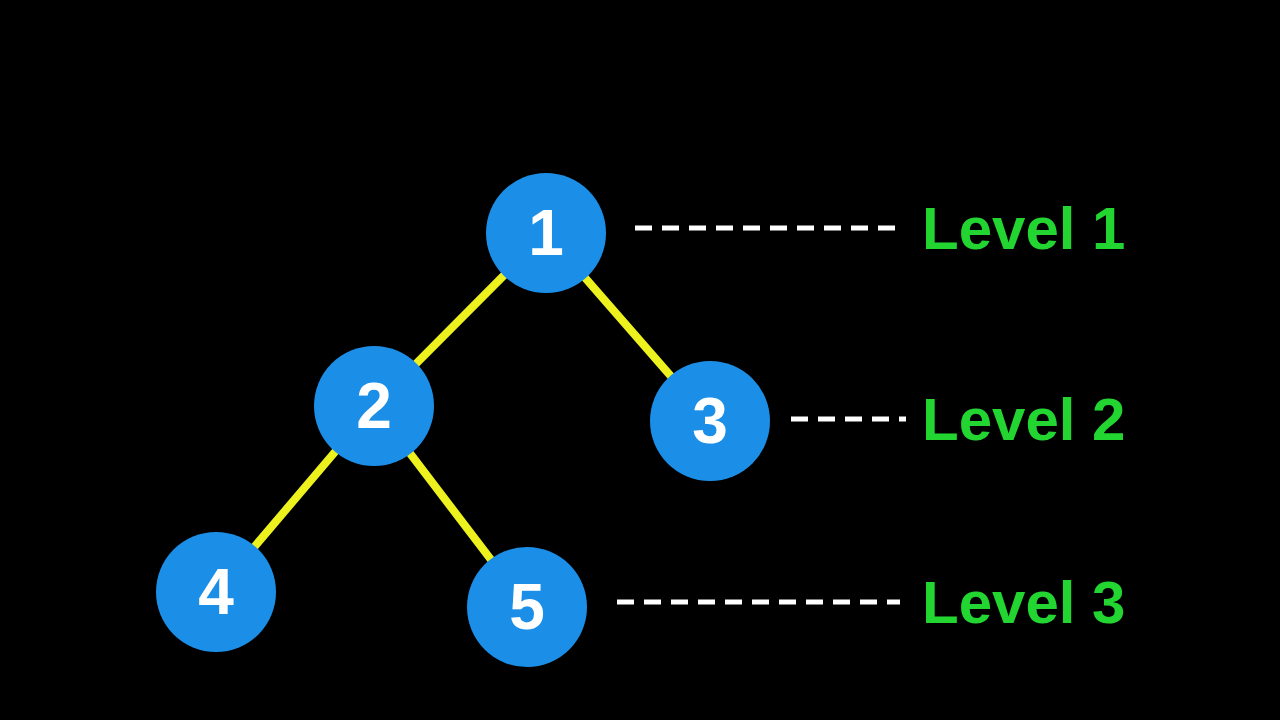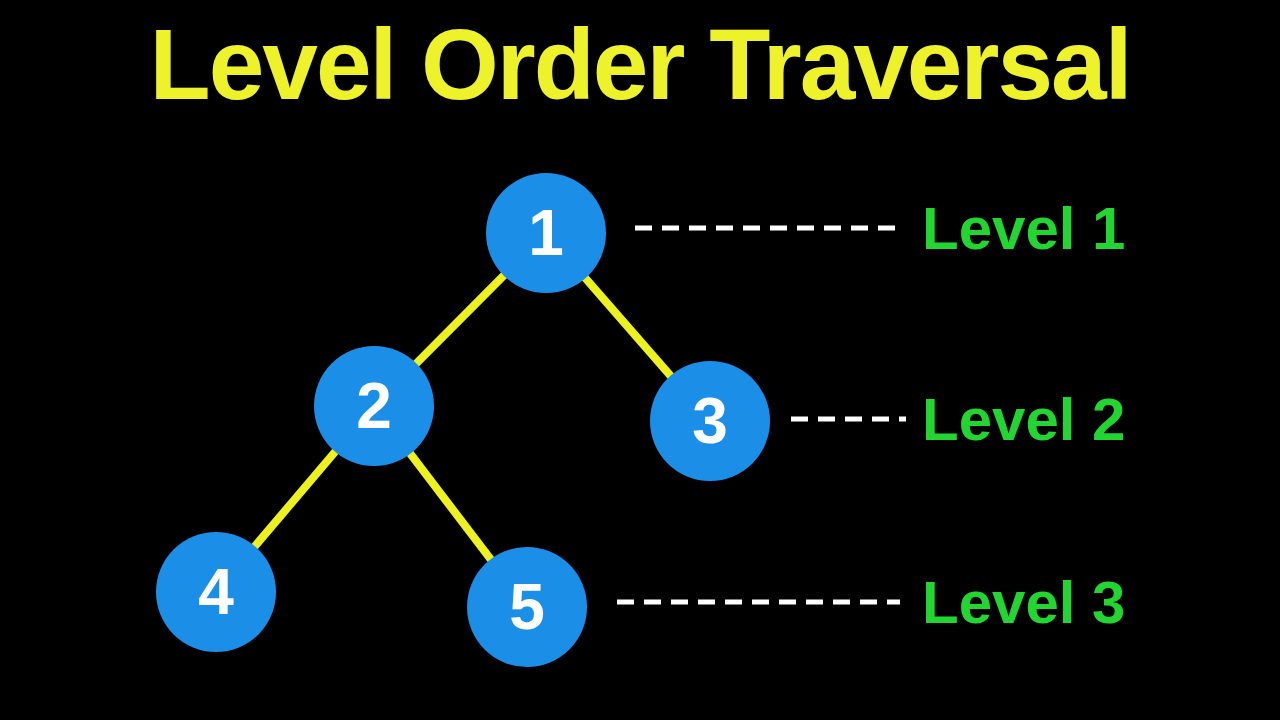--- a/index.html
+++ b/index.html
@@ -63,21 +63,20 @@
     font-family: "Liberation Sans", sans-serif;
     font-size: 60px;
     font-weight: bold;
     text-anchor: start;
   }
 </style>
 </head>
 <body>
 
 <div class="stage">
-  <div class="title">Level Order Traversal</div>
 
   <svg class="diagram" width="1280" height="720" viewBox="0 0 1280 720">
       <line x1="546" y1="233" x2="374" y2="406" class="edge-line"></line>
       <line x1="546" y1="233" x2="710" y2="421" class="edge-line"></line>
       <line x1="374" y1="406" x2="216" y2="592" class="edge-line"></line>
       <line x1="374" y1="406" x2="527" y2="607" class="edge-line"></line>
       <line x1="635" y1="228" x2="902" y2="228" class="dash-line"></line>
       <text x="922" y="228" class="level-label" dominant-baseline="central">Level 1</text>
       <line x1="791" y1="419" x2="906" y2="419" class="dash-line"></line>
       <text x="922" y="419" class="level-label" dominant-baseline="central">Level 2</text>

